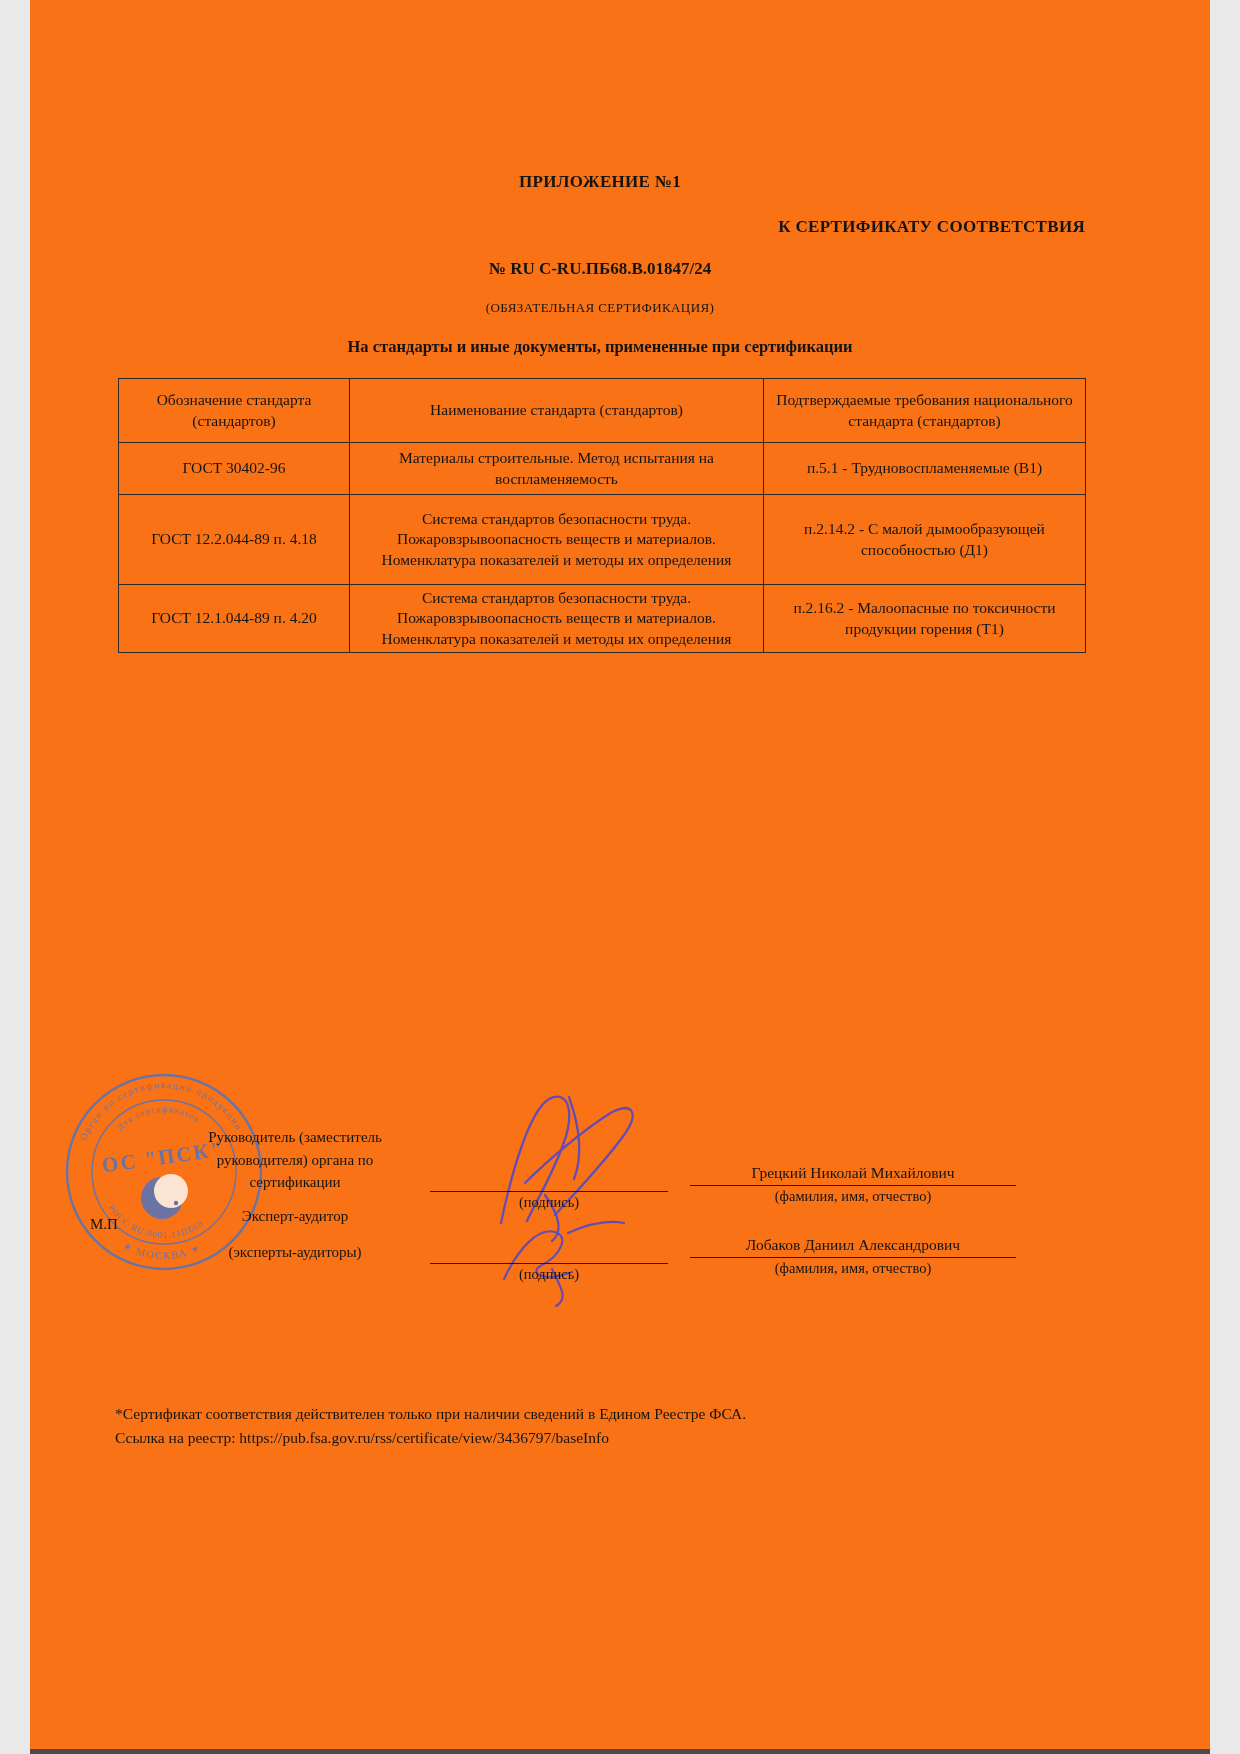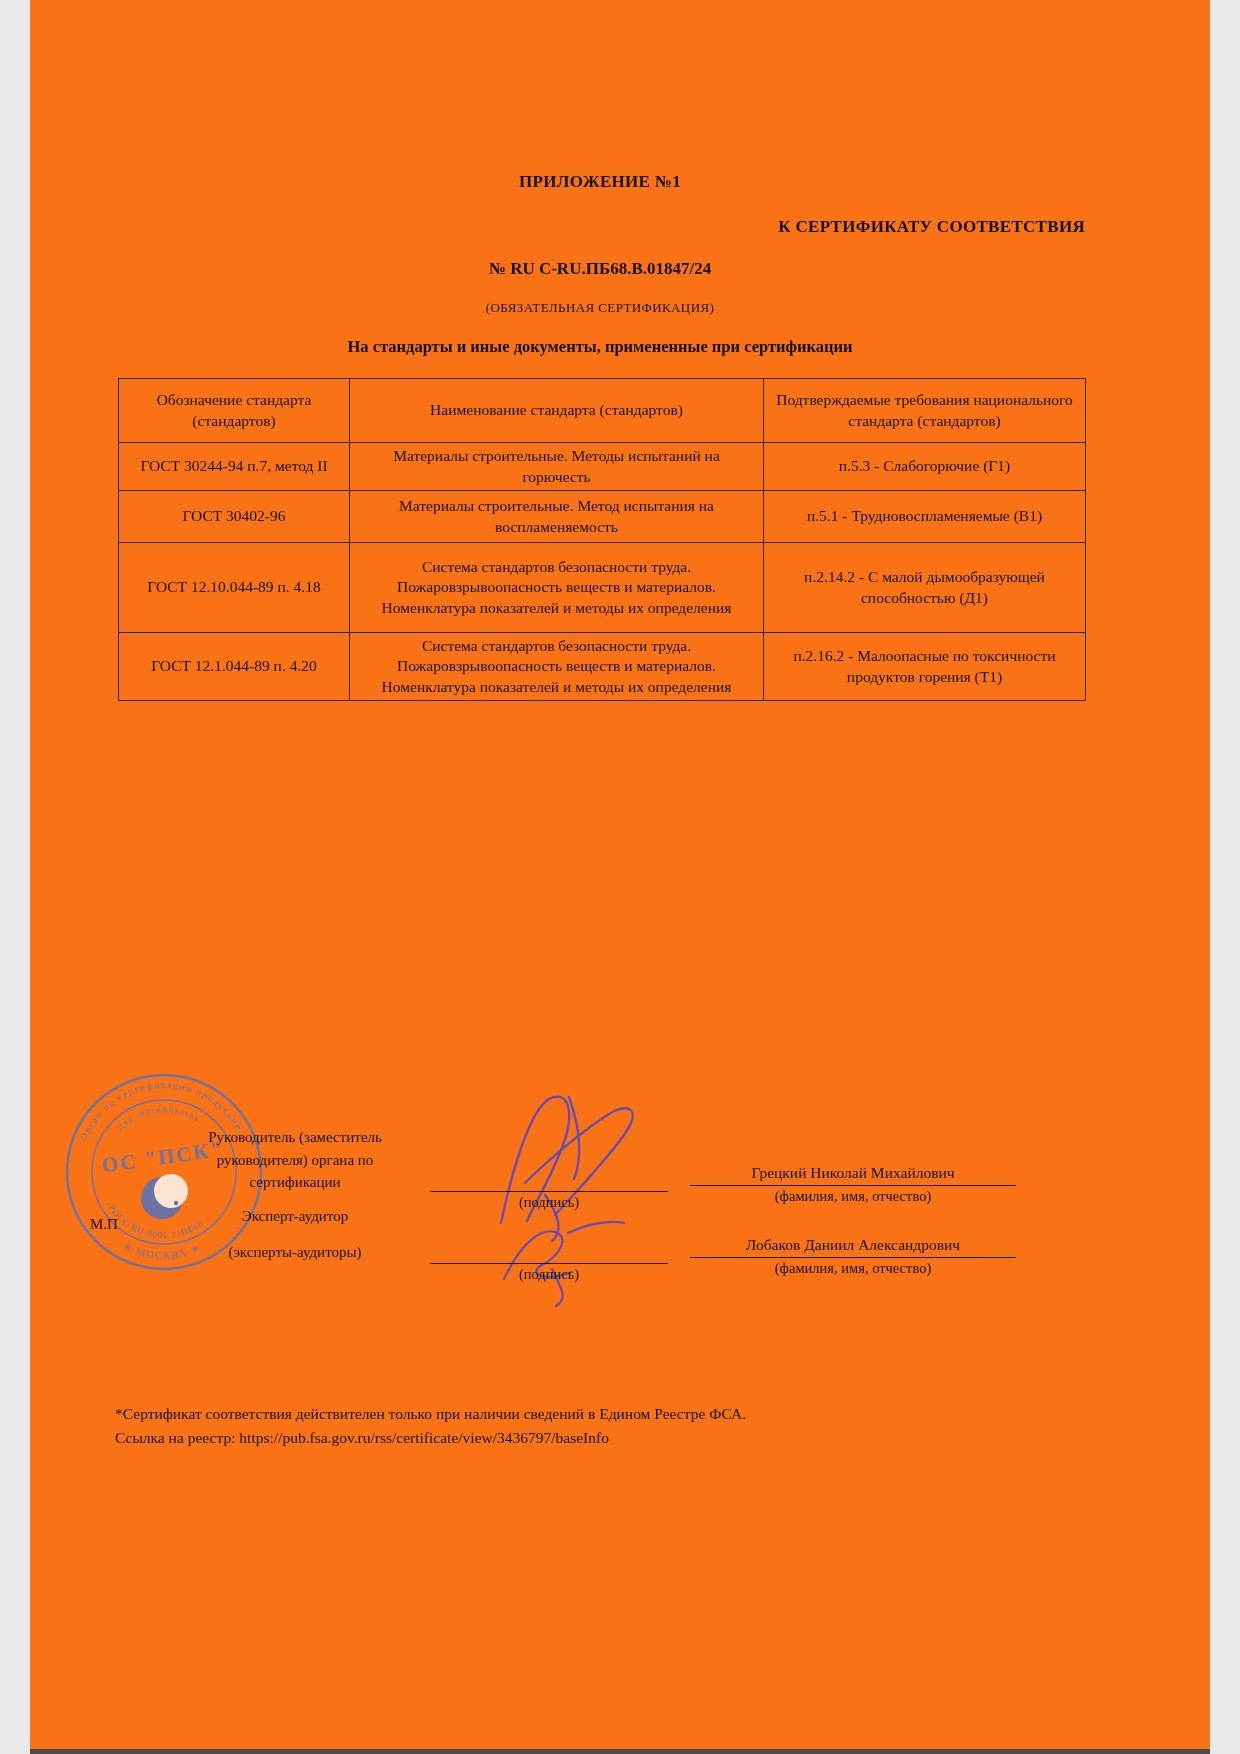--- a/index.html
+++ b/index.html
@@ -73,39 +73,34 @@
         <col style="width:322px">
       </colgroup>
     <thead>
       <tr>
         <th>Обозначение стандарта (стандартов)</th>
         <th>Наименование стандарта (стандартов)</th>
         <th>Подтверждаемые требования национального стандарта (стандартов)</th>
       </tr>
     </thead>
     <tbody>
-      <tr class="r1">
-        <td>ГОСТ 30244-94 п.7, метод II</td>
-        <td>Материалы строительные. Методы испытаний на горючесть</td>
-        <td>п.5.3 - Слабогорючие (Г1)</td>
-      </tr>
       <tr class="r2">
         <td>ГОСТ 30402-96</td>
         <td>Материалы строительные. Метод испытания на воспламеняемость</td>
         <td>п.5.1 - Трудновоспламеняемые (В1)</td>
       </tr>
       <tr class="r3">
-        <td>ГОСТ 12.10.044-89 п. 4.18</td>
+        <td>ГОСТ 12.2.044-89 п. 4.18</td>
         <td>Система стандартов безопасности труда. Пожаровзрывоопасность веществ и материалов. Номенклатура показателей и методы их определения</td>
         <td>п.2.14.2 - С малой дымообразующей способностью (Д1)</td>
       </tr>
       <tr class="r4">
         <td>ГОСТ 12.1.044-89 п. 4.20</td>
         <td>Система стандартов безопасности труда. Пожаровзрывоопасность веществ и материалов. Номенклатура показателей и методы их определения</td>
-        <td>п.2.16.2 - Малоопасные по токсичности продуктов горения (Т1)</td>
+        <td>п.2.16.2 - Малоопасные по токсичности продукции горения (Т1)</td>
       </tr>
     </tbody>
   </table>
 
   <svg class="stamp" viewBox="0 0 200 200" xmlns="http://www.w3.org/2000/svg">
     <defs>
       <path id="arcTop" d="M16,100 A84,84 0 0 1 184,100"></path>
       <path id="arcInnerT" d="M40,100 A60,60 0 0 1 160,100"></path>
       <path id="arcBotOut" d="M13,100 A87,87 0 0 0 187,100"></path>
       <path id="arcBotIn" d="M34,100 A66,66 0 0 0 166,100"></path>

